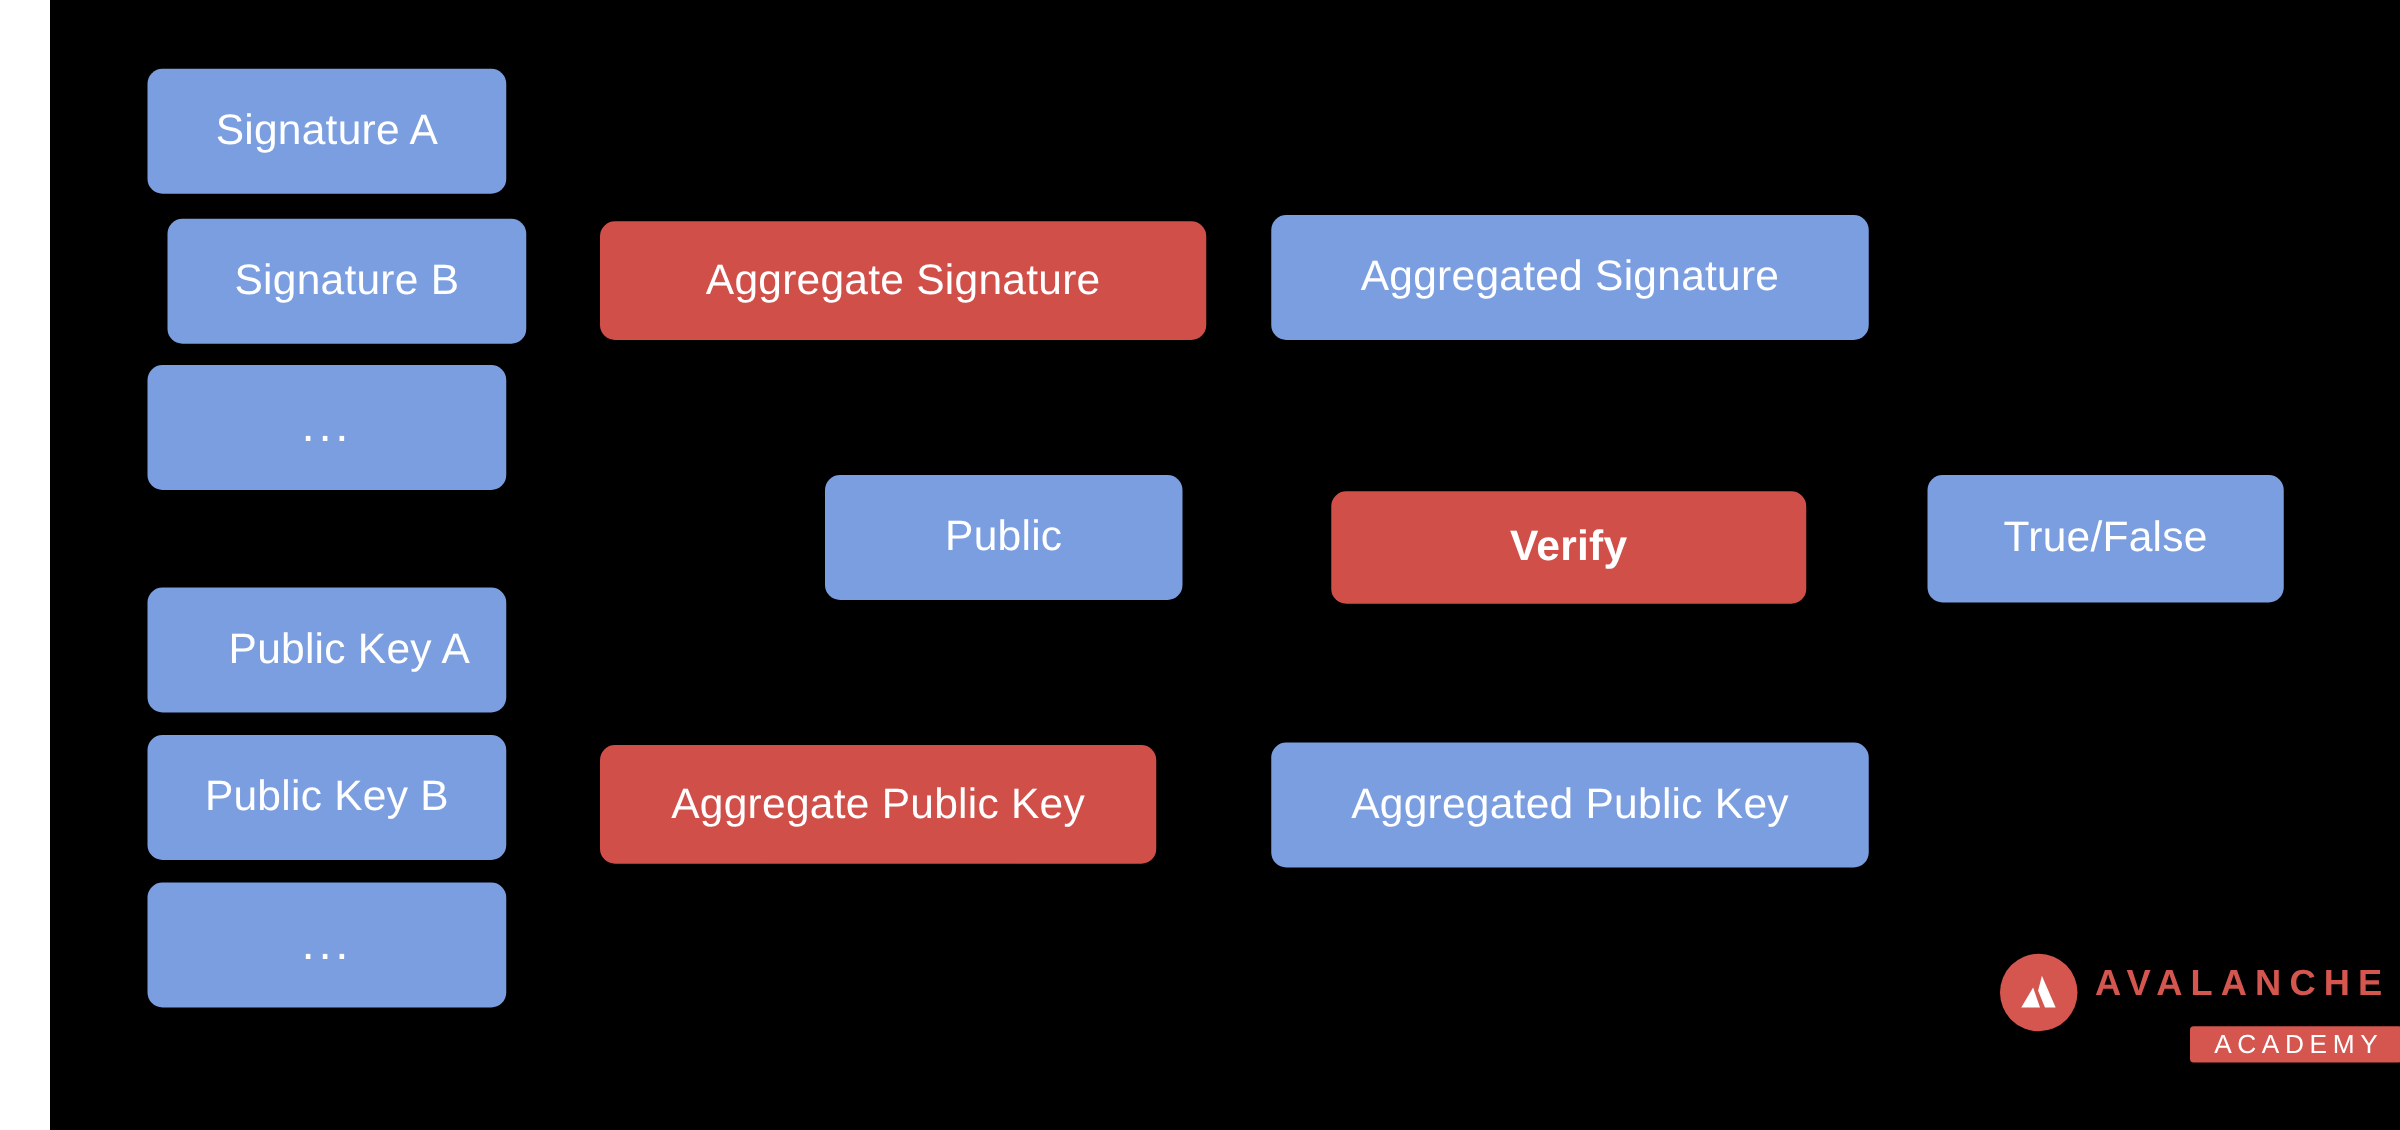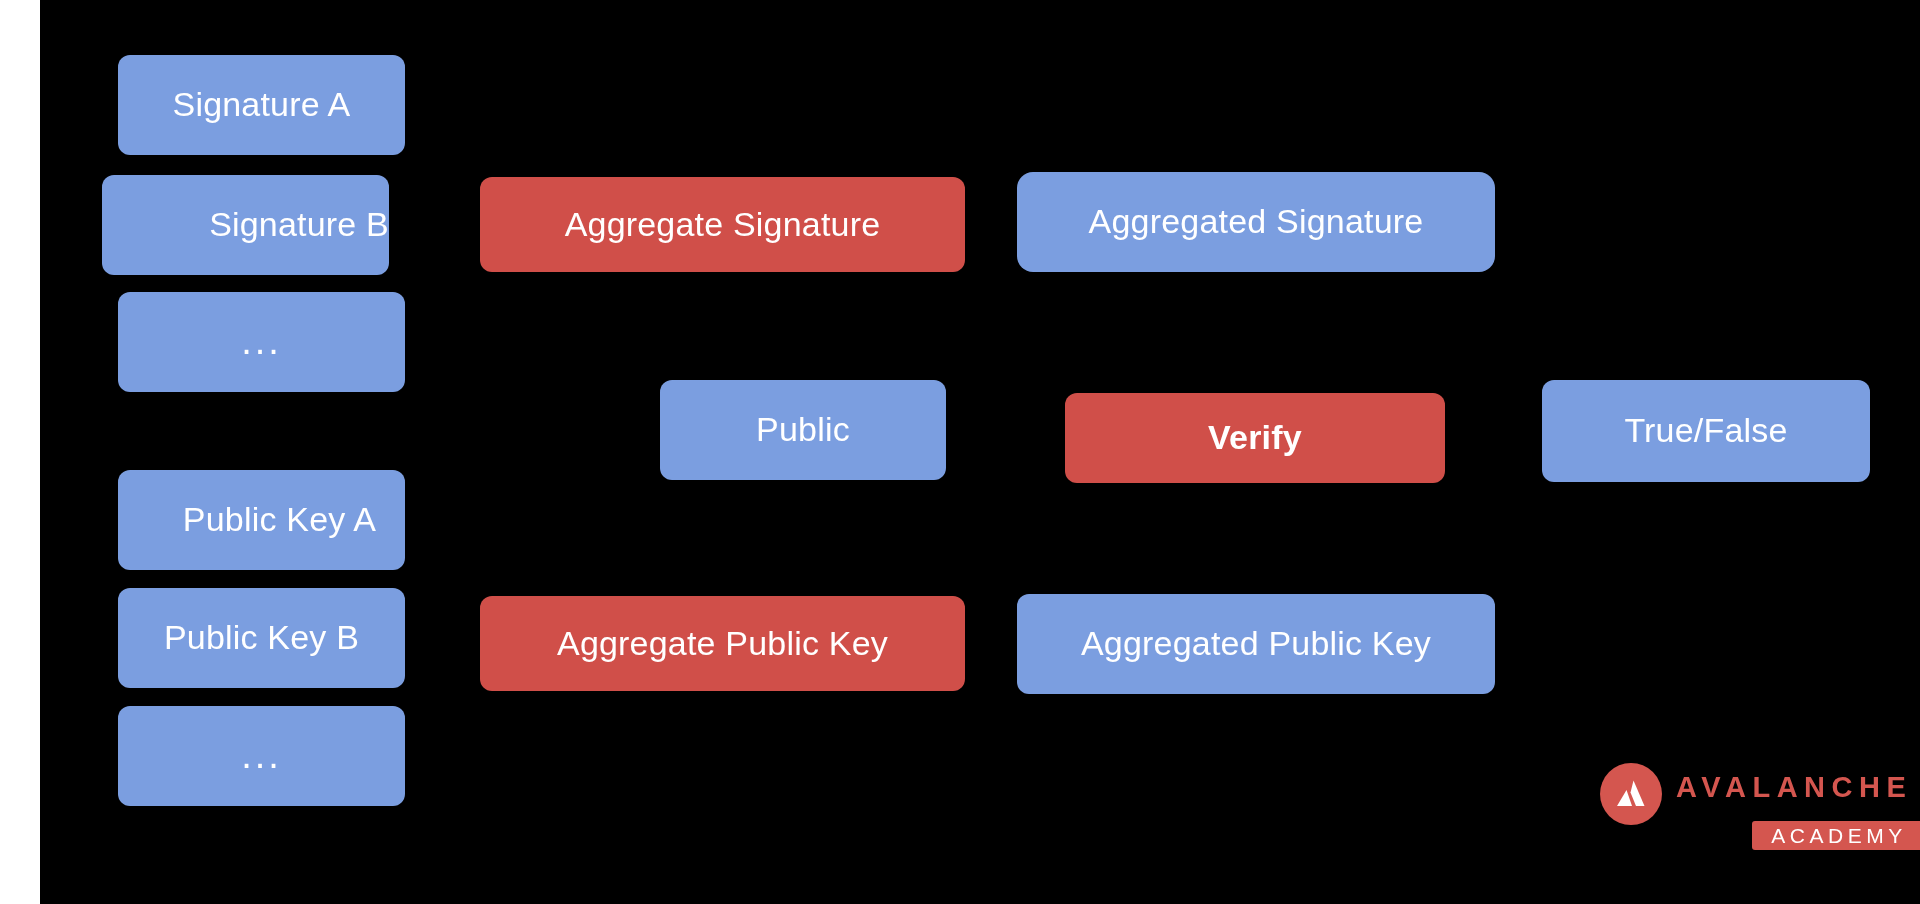--- a/index.html
+++ b/index.html
@@ -133,61 +133,61 @@
       <path d="M925,641 L970,641" marker-end="url(#ah)"></path>
 
       <path d="M1215,594 L1215,482" marker-end="url(#ah)"></path>
     </g>
   </svg>
 
   <div class="node blue" style="left:78px; top:55px; width:287px; height:100px;">
     <span>Signature A</span>
   </div>
 
-  <div class="node blue" style="left:62px; top:175px; width:287px; height:100px;justify-content:flex-end;">
+  <div class="node blue" style="left:94px; top:175px; width:287px; height:100px;">
     <span>Signature B</span>
   </div>
 
   <div class="node blue ellipsis" style="left:78px; top:292px; width:287px; height:100px;">
     <span>...</span>
   </div>
 
   <div class="node red" style="left:440px; top:177px; width:485px; height:95px;">
     <span>Aggregate Signature</span>
   </div>
 
-  <div class="node blue" style="left:977px; top:172px; width:478px; height:100px;border-radius:16px;">
+  <div class="node blue" style="left:977px; top:172px; width:478px; height:100px;">
     <span>Aggregated Signature</span>
   </div>
 
   <div class="node blue" style="left:620px; top:380px; width:286px; height:100px;">
     <span>Public</span>
   </div>
 
   <div class="node red bold" style="left:1025px; top:393px; width:380px; height:90px;">
     <span>Verify</span>
   </div>
 
-  <div class="node blue" style="left:1502px; top:380px; width:328px; height:102px;">
+  <div class="node blue" style="left:1502px; top:380px; width:285px; height:102px;">
     <span>True/False</span>
   </div>
 
   <div class="node blue" style="left:78px; top:470px; width:287px; height:100px;padding-left:36px;">
     <span>Public Key A</span>
   </div>
 
   <div class="node blue" style="left:78px; top:588px; width:287px; height:100px;">
     <span>Public Key B</span>
   </div>
 
   <div class="node blue ellipsis" style="left:78px; top:706px; width:287px; height:100px;">
     <span>...</span>
   </div>
 
-  <div class="node red" style="left:440px; top:596px; width:485px; height:95px;">
+  <div class="node red" style="left:440px; top:596px; width:445px; height:95px;">
     <span>Aggregate Public Key</span>
   </div>
 
   <div class="node blue" style="left:977px; top:594px; width:478px; height:100px;">
     <span>Aggregated Public Key</span>
   </div>
 
   <div id="logo">
     <div id="logo-mark">
       <svg width="62" height="62" viewBox="0 0 62 62" xmlns="http://www.w3.org/2000/svg">

